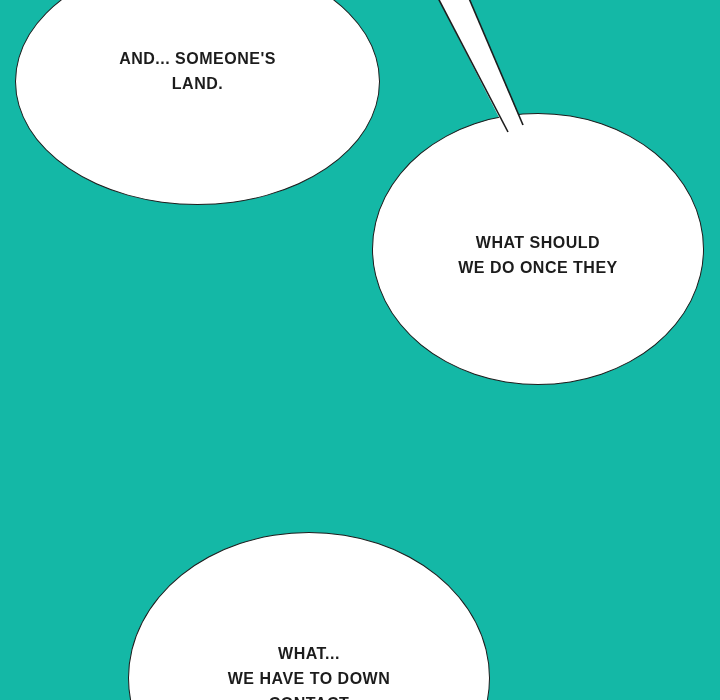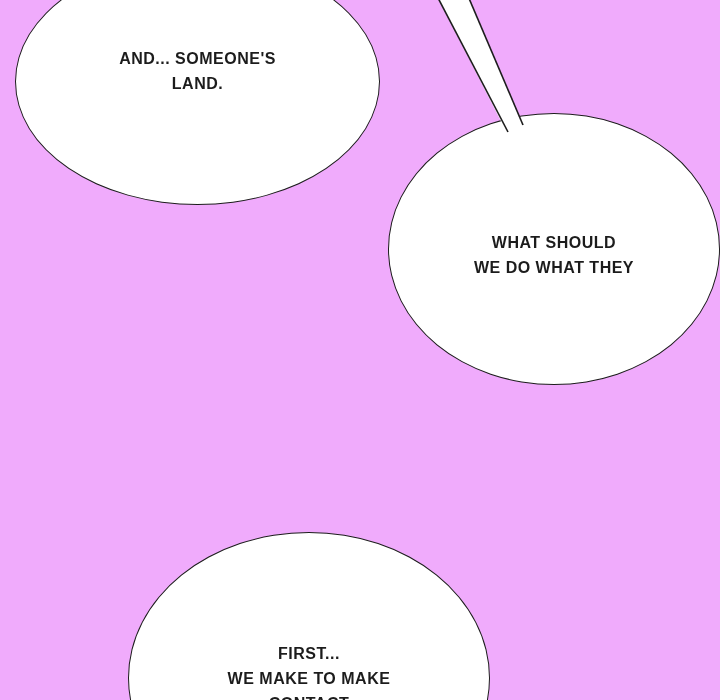--- a/index.html
+++ b/index.html
@@ -5,21 +5,21 @@
   html, body {
     margin: 0;
     padding: 0;
     background: #ffffff;
   }
   #panel {
     position: relative;
     width: 720px;
     height: 700px;
     overflow: hidden;
-    background: #f0abfc;
+    background: #14b8a6;
     font-family: "Liberation Sans", sans-serif;
   }
   .bubble {
     position: absolute;
     background: #ffffff;
     border: 1.6px solid #1d1d1d;
     border-radius: 50%;
     display: flex;
     align-items: center;
     justify-content: center;
@@ -32,21 +32,21 @@
     font-weight: bold;
     letter-spacing: 0.5px;
     line-height: 25px;
     white-space: nowrap;
   }
   .bubble-text .line { display: block; }
 
   #bubble-1 { left: 15px; top: -42px; width: 365px; height: 247px; }
   #bubble-1 .bubble-text { padding-bottom: 22px; }
 
-  #bubble-2 { left: 388px; top: 113px; width: 332px; height: 272px; }
+  #bubble-2 { left: 372px; top: 113px; width: 332px; height: 272px; }
   #bubble-2 .bubble-text { padding-top: 12px; }
 
   #bubble-3 { left: 128px; top: 532px; width: 362px; height: 292px; }
 
   #tail-svg {
     position: absolute;
     left: 0;
     top: 0;
     width: 720px;
     height: 700px;
@@ -61,31 +61,31 @@
   <div class="bubble" id="bubble-1">
     <div class="bubble-text">
       <span class="line">AND... SOMEONE'S</span>
       <span class="line">LAND.</span>
     </div>
   </div>
 
   <div class="bubble" id="bubble-2">
     <div class="bubble-text">
       <span class="line">WHAT SHOULD</span>
-      <span class="line">WE DO WHAT THEY</span>
+      <span class="line">WE DO ONCE THEY</span>
     </div>
   </div>
 
   <svg id="tail-svg" viewBox="0 0 720 700" xmlns="http://www.w3.org/2000/svg">
     <polygon points="437,-4 468,-4 523,126 507,133" fill="#ffffff" stroke="none"></polygon>
     <line x1="437" y1="-4" x2="508" y2="132" stroke="#1d1d1d" stroke-width="1.6"></line>
     <line x1="468" y1="-4" x2="523" y2="125" stroke="#1d1d1d" stroke-width="1.6"></line>
   </svg>
 
   <div class="bubble" id="bubble-3">
     <div class="bubble-text">
-      <span class="line">FIRST...</span>
-      <span class="line">WE MAKE TO MAKE</span>
+      <span class="line">WHAT...</span>
+      <span class="line">WE HAVE TO DOWN</span>
       <span class="line">CONTACT</span>
     </div>
   </div>
 
 </div>
 
 </body></html>

